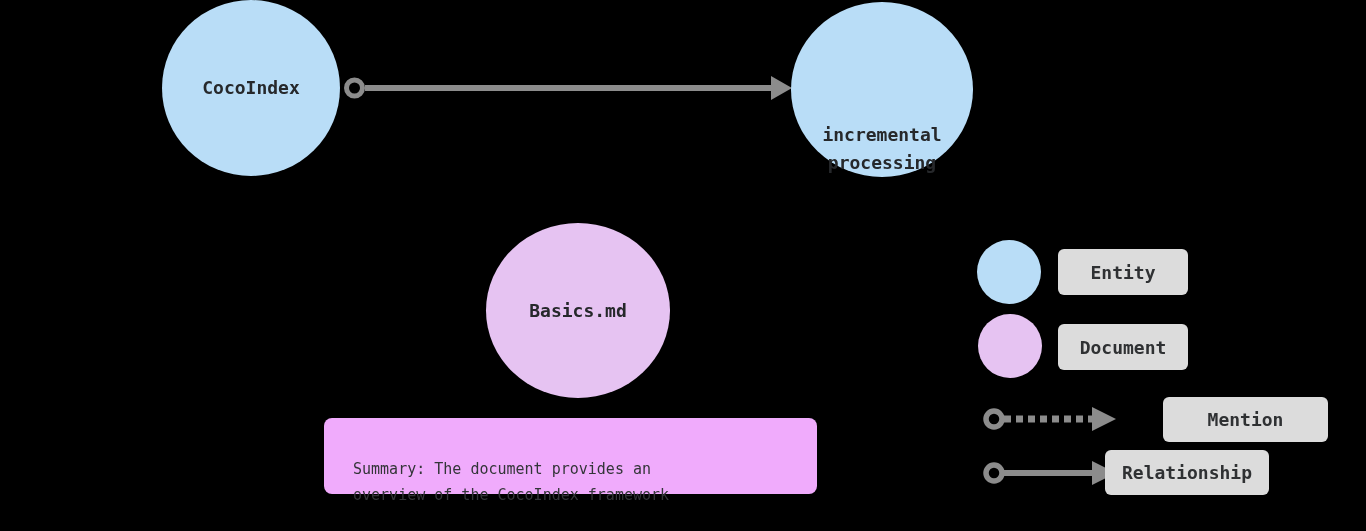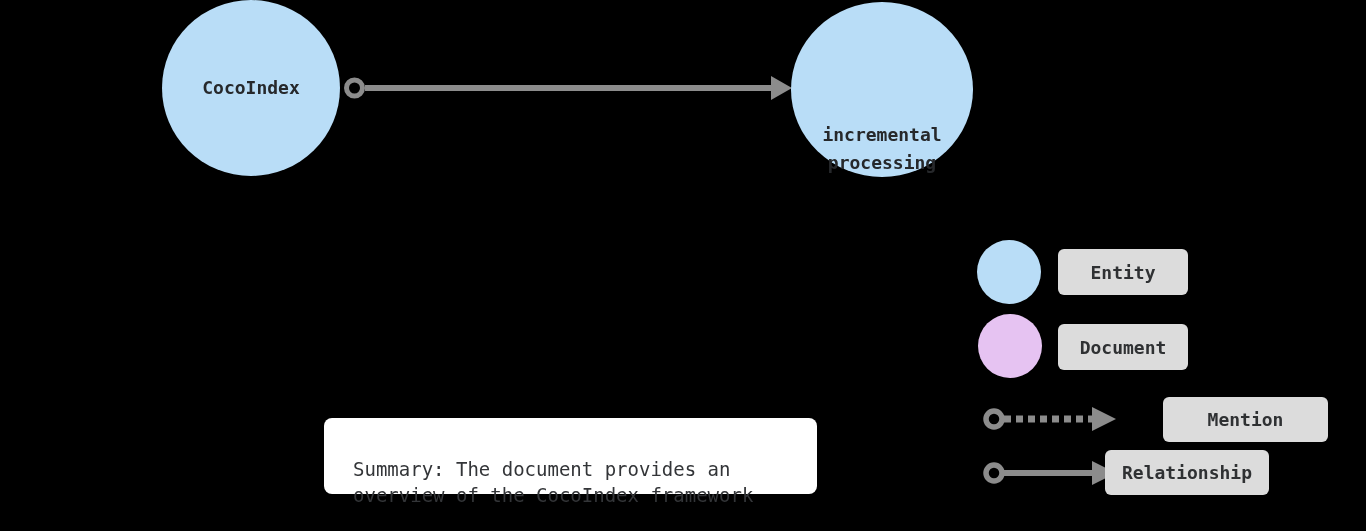--- a/index.html
+++ b/index.html
@@ -51,23 +51,23 @@
     box-sizing: border-box;
   }
   .label-box.bold { font-weight: bold; text-align: center; }
 
   .edge-label-supports { left: 498px; top: 15px; width: 159px; height: 43px; }
 
   .summary-box {
     position: absolute;
     left: 324px; top: 418px;
     width: 493px; height: 76px;
-    background: #ffffff;
+    background: #f0abfc;
     color: #333538;
-    font-size: 19px;
+    font-size: 15px;
     line-height: 26px;
     border-radius: 8px;
     padding: 12px 20px 0 29px;
     box-sizing: border-box;
     white-space: pre-line;
     border-radius: 8px;
   }
 
   
   .edge-overlay {
@@ -110,20 +110,23 @@
 
   <div class="node entity node-cocoindex">
     <span>CocoIndex</span>
   </div>
 
   <div class="node entity node-incremental">
     <span>incremental
 processing</span>
   </div>
 
+  <div class="node document node-basics">
+    <span>Basics.md</span>
+  </div>
 
 
   <div class="summary-box">
     <span>Summary: The document provides an
 overview of the CocoIndex framework</span>
   </div>
 
   <div>
 
     <div class="swatch entity"></div>

